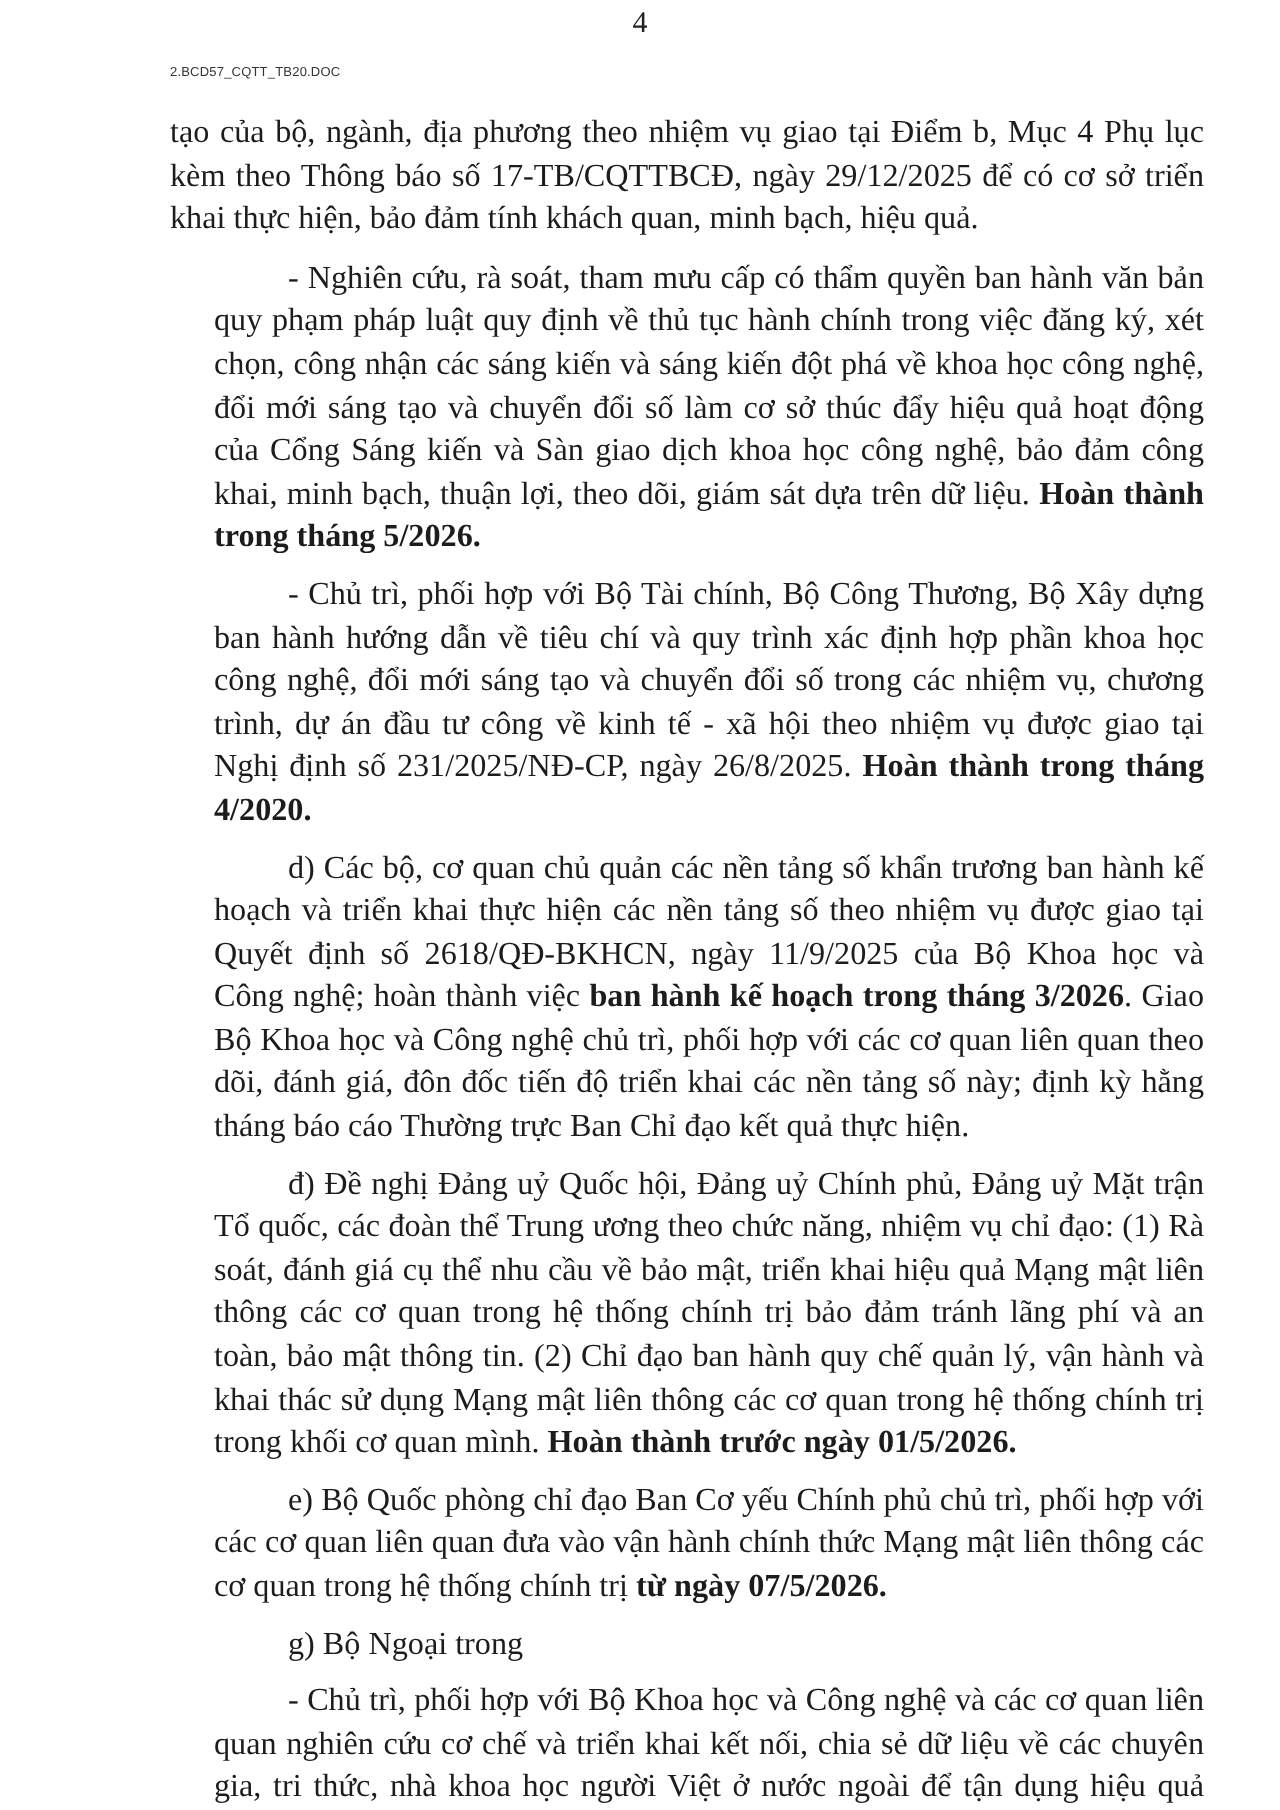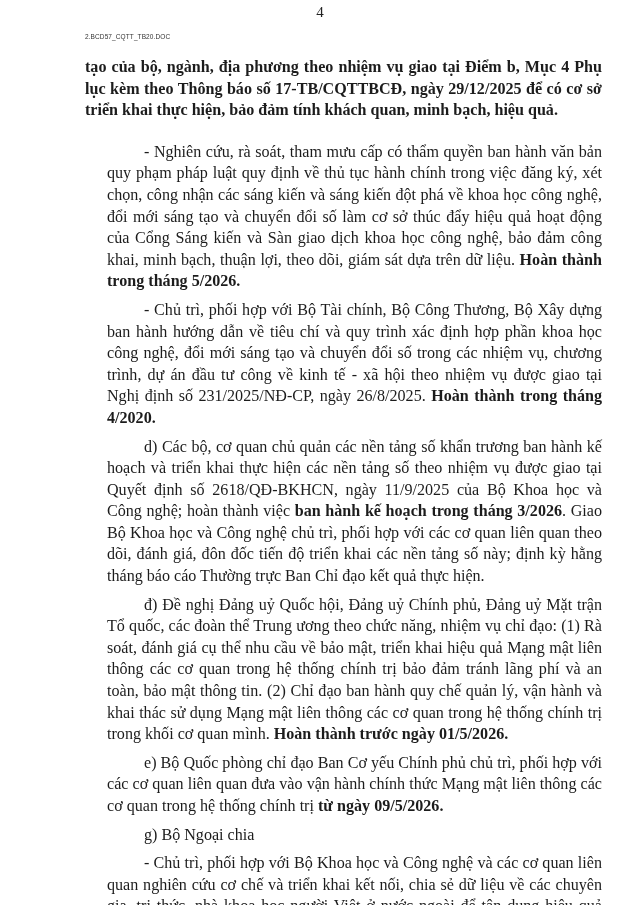--- a/index.html
+++ b/index.html
@@ -6,21 +6,21 @@
   body { width: 640px; height: 905px; position: relative; overflow: hidden;
          font-family: "Liberation Serif", "DejaVu Serif", serif; color: #1c1c1c; }
   .doc-code { position: absolute; left: 85px; top: 33px; font-family: "Liberation Sans", sans-serif;
               font-size: 6.5px; color: #333; letter-spacing: 0.1px; }
   .page-num { position: absolute; left: 0; width: 640px; top: 4px; text-align: center;
               font-size: 15px; color: #222; }
   .body-text { position: absolute; left: 85px; top: 56px; width: 517px;
                font-size: 16.1px; line-height: 21.6px; text-align: justify; }
   .para { margin: 0 0 7px 0; text-indent: 0; }
   .para.indent { text-indent: 37px; margin-left: 22px; }
-  .para.first { margin-bottom: 20px; font-weight: bold; }
+  .para.first { margin-bottom: 8px; }
   b { font-weight: bold; }
 </style>
 </head>
 <body>
 
 <div class="doc-code">2.BCD57_CQTT_TB20.DOC</div>
 <div class="page-num">4</div>
 
 <div class="body-text">
   <p class="para first">
@@ -32,21 +32,21 @@
   <p class="para indent">
     <span>- Chủ trì, phối hợp với Bộ Tài chính, Bộ Công Thương, Bộ Xây dựng ban hành hướng dẫn về tiêu chí và quy trình xác định hợp phần khoa học công nghệ, đổi mới sáng tạo và chuyển đổi số trong các nhiệm vụ, chương trình, dự án đầu tư công về kinh tế - xã hội theo nhiệm vụ được giao tại Nghị định số 231/2025/NĐ-CP, ngày 26/8/2025. </span><b>Hoàn thành trong tháng 4/2020.</b>
   </p>
   <p class="para indent">
     <span>d) Các bộ, cơ quan chủ quản các nền tảng số khẩn trương ban hành kế hoạch và triển khai thực hiện các nền tảng số theo nhiệm vụ được giao tại Quyết định số 2618/QĐ-BKHCN, ngày 11/9/2025 của Bộ Khoa học và Công nghệ; hoàn thành việc </span><b>ban hành kế hoạch trong tháng 3/2026</b><span>. Giao Bộ Khoa học và Công nghệ chủ trì, phối hợp với các cơ quan liên quan theo dõi, đánh giá, đôn đốc tiến độ triển khai các nền tảng số này; định kỳ hằng tháng báo cáo Thường trực Ban Chỉ đạo kết quả thực hiện.</span>
   </p>
   <p class="para indent">
     <span>đ) Đề nghị Đảng uỷ Quốc hội, Đảng uỷ Chính phủ, Đảng uỷ Mặt trận Tổ quốc, các đoàn thể Trung ương theo chức năng, nhiệm vụ chỉ đạo: (1) Rà soát, đánh giá cụ thể nhu cầu về bảo mật, triển khai hiệu quả Mạng mật liên thông các cơ quan trong hệ thống chính trị bảo đảm tránh lãng phí và an toàn, bảo mật thông tin. (2) Chỉ đạo ban hành quy chế quản lý, vận hành và khai thác sử dụng Mạng mật liên thông các cơ quan trong hệ thống chính trị trong khối cơ quan mình. </span><b>Hoàn thành trước ngày 01/5/2026.</b>
   </p>
   <p class="para indent">
-    <span>e) Bộ Quốc phòng chỉ đạo Ban Cơ yếu Chính phủ chủ trì, phối hợp với các cơ quan liên quan đưa vào vận hành chính thức Mạng mật liên thông các cơ quan trong hệ thống chính trị </span><b>từ ngày 09/5/2026.</b>
+    <span>e) Bộ Quốc phòng chỉ đạo Ban Cơ yếu Chính phủ chủ trì, phối hợp với các cơ quan liên quan đưa vào vận hành chính thức Mạng mật liên thông các cơ quan trong hệ thống chính trị </span><b>từ ngày 07/5/2026.</b>
   </p>
   <p class="para indent">
-    <span>g) Bộ Ngoại chia</span>
+    <span>g) Bộ Ngoại trong</span>
   </p>
   <p class="para indent">
     <span>- Chủ trì, phối hợp với Bộ Khoa học và Công nghệ và các cơ quan liên quan nghiên cứu cơ chế và triển khai kết nối, chia sẻ dữ liệu về các chuyên gia, tri thức, nhà khoa học người Việt ở nước ngoài để tận dụng hiệu quả nguồn nhân lực cho phát triển khoa học công nghệ, đổi mới sáng tạo và chuyển đổi số.</span>
   </p>
 </div>
 
 </body></html>

